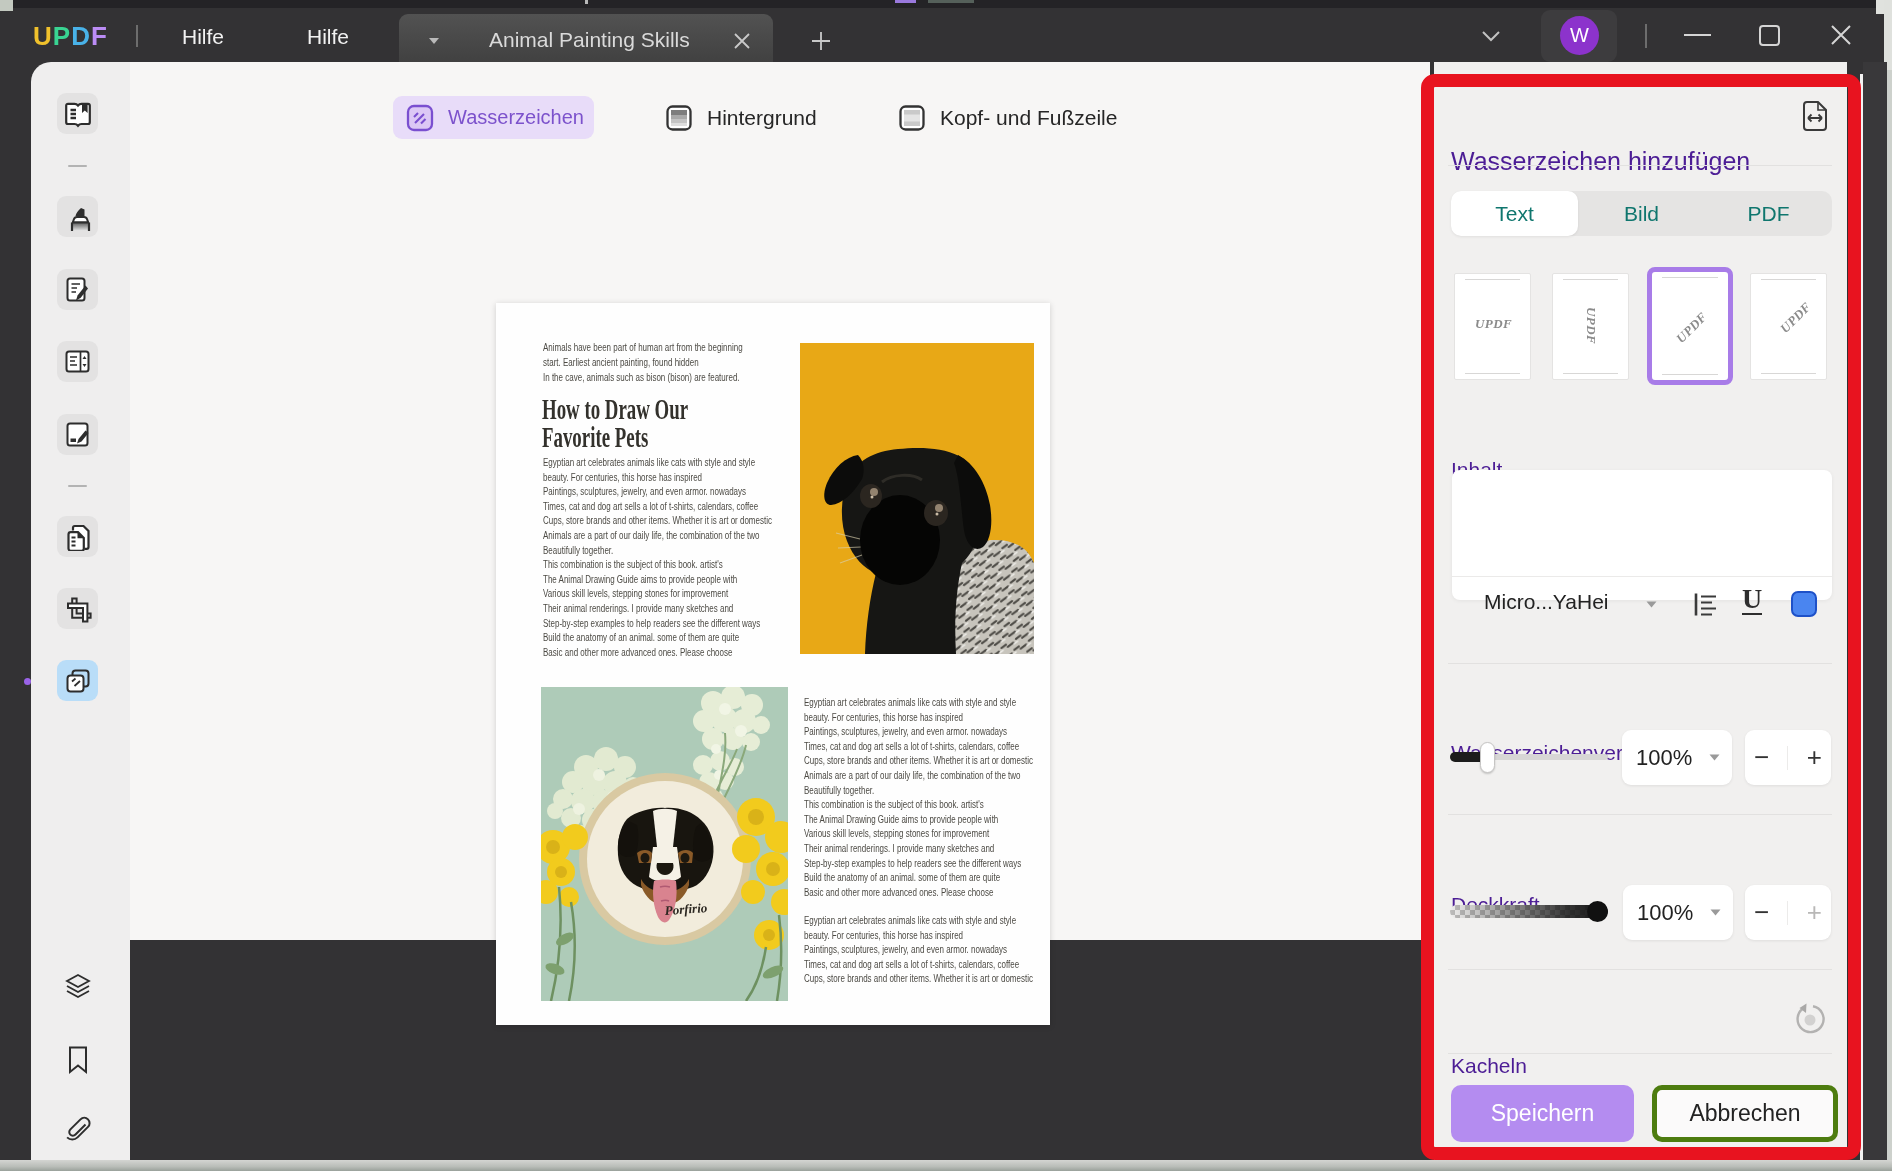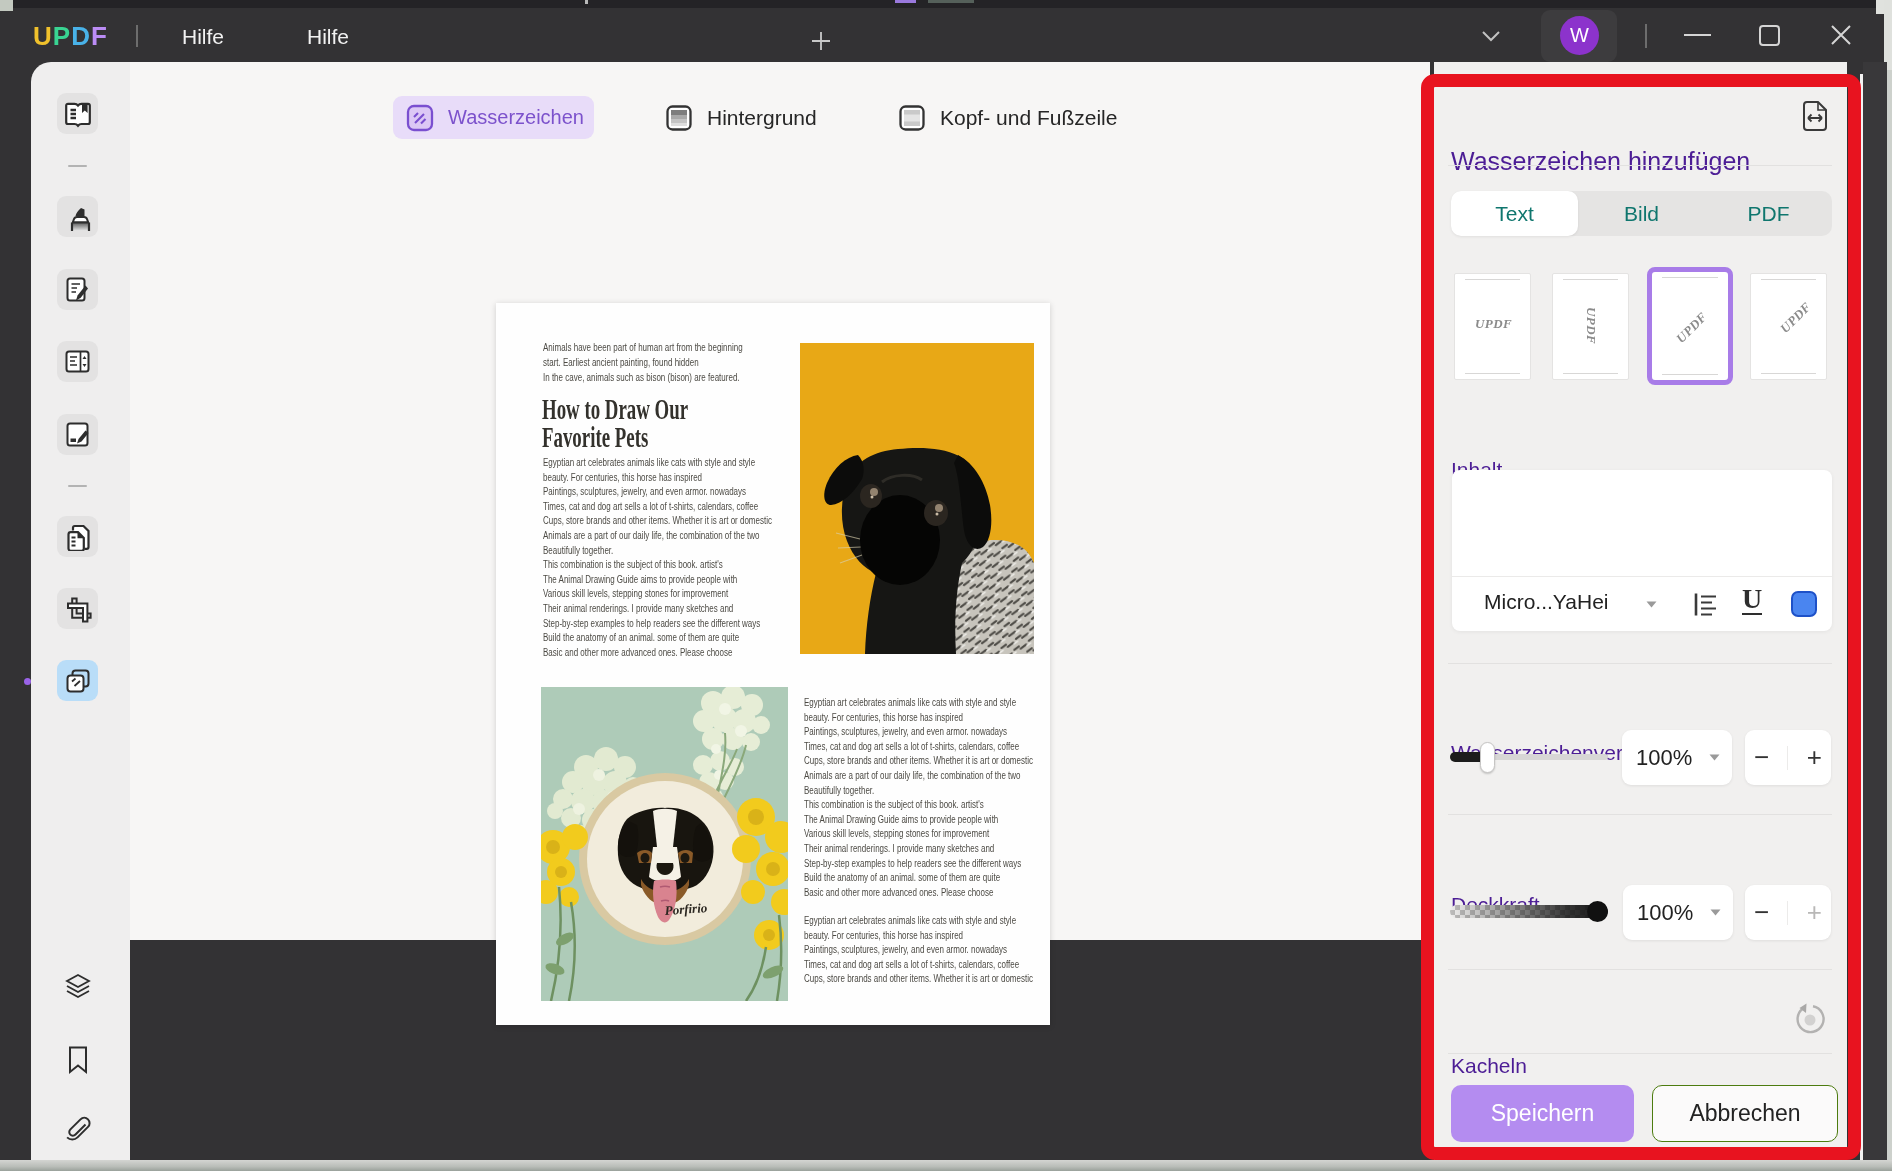--- a/index.html
+++ b/index.html
@@ -64,49 +64,58 @@
   .seg { flex:1; display:flex; align-items:center; justify-content:center; font-size:21px; color:#0f766e; }
   .seg.active { background:#fff; border-radius:10px; box-shadow:0 1px 3px rgba(0,0,0,.07); }
 
   
   .thumb { position:absolute; top:211px; width:77px; height:107px; background:#fff; border:1px solid #e4e3e2; border-radius:2px; }
   .thumb .tline { position:absolute; left:10px; right:10px; height:1px; background:#d8d7d6; }
   .updf { position:absolute; font-family:"Liberation Serif",serif; font-style:italic; font-weight:bold; color:#8b8b8b; font-size:13px; letter-spacing:0.4px; line-height:13px; }
   #thumb3 { top:205px; width:86px; height:118px; border:5px solid #a87ce8; border-radius:8px; }
 
   
-  #inputbox { position:absolute; left:18px; top:408px; width:380px; height:161px; background:#fff; border-radius:8px; box-shadow:0 1px 4px rgba(0,0,0,.06); }
+  #inputbox { position:absolute; left:18px; top:408px; width:380px; height:130px; background:#fff; border-radius:8px; box-shadow:0 1px 4px rgba(0,0,0,.06); }
   #fontrow { position:absolute; left:0; top:106px; width:100%; height:55px; border-top:1px solid #ebeae9; display:flex; align-items:center; }
   #fontname { margin-left:16px; font-size:21px; color:#222; }
 
   
   .valbox { position:absolute; width:110px; height:55px; background:#fff; border-radius:9px; box-shadow:0 1px 3px rgba(0,0,0,.08); display:flex; align-items:center; color:#222; font-size:22px; }
   .pmwrap { position:absolute; width:86px; height:55px; background:#fff; border-radius:9px; box-shadow:0 1px 3px rgba(0,0,0,.08); display:flex; align-items:center; justify-content:space-around; }
 
   
   #savebtn { position:absolute; left:17px; top:1023px; width:183px; height:57px; background:#b48cf0; border-radius:10px; color:#fff; font-size:23px; display:flex; align-items:center; justify-content:center; }
-  #cancelbtn { position:absolute; left:218px; top:1023px; width:186px; height:57px; background:#fbfafa; border:1px solid #4d7c0f; border-radius:10px; color:#222; font-size:23px; display:flex; align-items:center; justify-content:center; }
+  #cancelbtn { position:absolute; left:218px; top:1023px; width:186px; height:57px; background:#fbfafa; border:5px solid #4d7c0f; border-radius:10px; color:#222; font-size:23px; display:flex; align-items:center; justify-content:center; }
 </style>
 </head>
 <body>
   <div class="abs" id="topstrip"></div>
   <div class="abs" style="left:585px; top:0; width:3px; height:4px; background:#b9b9b9;"></div>
   <div class="abs" style="left:895px; top:0; width:21px; height:3px; background:#9a79dd;"></div>
   <div class="abs" style="left:928px; top:0; width:46px; height:3px; background:#55605a;"></div>
   <div class="abs" id="appwin"></div>
   <div class="abs" id="tl-corner"></div>
   <div class="abs" id="rightsliver"></div>
   <div class="abs" style="left:1876px; top:0; width:16px; height:14px; background:#e0e2de;"></div>
   <div class="abs" style="left:1884px; top:0; width:8px; height:70px; background:#dfe1dd;"></div>
 
   <div class="abs" id="titlebar" style="top:8px;">
     <div class="abs" id="logo"><span style="color:#f0c12c">U</span><span style="color:#39d492">P</span><span style="color:#49b2e8">D</span><span style="color:#bb8cf5">F</span></div>
     <div class="abs" id="vsep1"></div>
     <div class="abs menu" style="left:182px; top:17px;">Hilfe</div>
     <div class="abs menu" style="left:307px; top:17px;">Hilfe</div>
+    <div class="abs" id="tab">
+      <svg class="abs" style="left:28px; top:22px;" width="14" height="10" viewBox="0 0 14 10">
+        <path d="M2 2 L7 8 L12 2 Z" fill="#b9b9b9"></path>
+      </svg>
+      <div class="abs title" style="left:90px; top:14px;">Animal Painting Skills</div>
+      <svg class="abs" style="left:334px; top:18px;" width="18" height="18" viewBox="0 0 18 18">
+        <path d="M2 2 L16 16 M16 2 L2 16" stroke="#c9c9c9" stroke-width="1.8"></path>
+      </svg>
+    </div>
     <svg class="abs" style="left:811px; top:23px;" width="20" height="20" viewBox="0 0 20 20">
       <path d="M10 1 V19 M1 10 H19" stroke="#c9c9c9" stroke-width="1.8"></path>
     </svg>
     <svg class="abs" style="left:1480px; top:19px;" width="22" height="18" viewBox="0 0 22 18">
       <path d="M3 5 L11 13 L19 5" stroke="#c2c2c2" stroke-width="2" fill="none"></path>
     </svg>
     <div class="abs" style="left:1541px; top:2px; width:76px; height:52px; background:#3d3c3e; border-radius:9px;"></div>
     <div class="abs" style="left:1560px; top:8px; width:39px; height:39px; border-radius:50%; background:#8c33cc; color:#fff; font-size:20px; display:flex; align-items:center; justify-content:center;">W</div>
     <div class="abs" style="left:1645px; top:16px; width:2px; height:24px; background:#6d6d6d;"></div>
     <div class="abs" style="left:1684px; top:26px; width:27px; height:2px; background:#d5d5d5;"></div>

